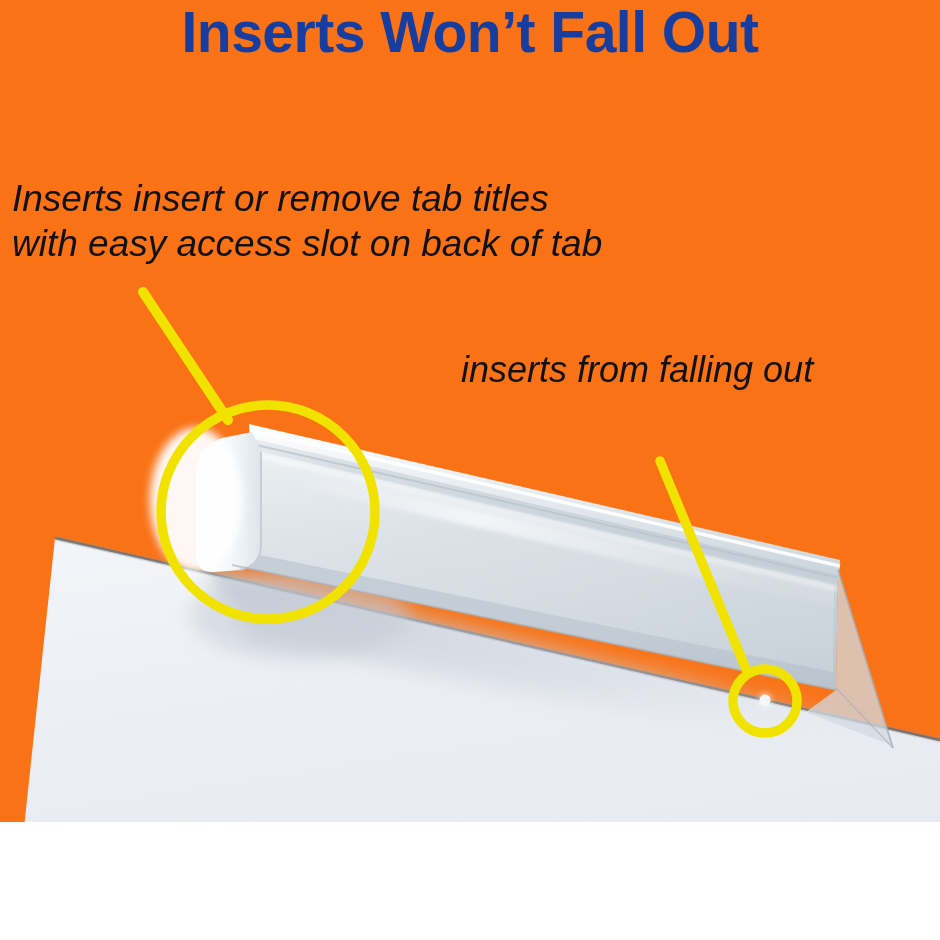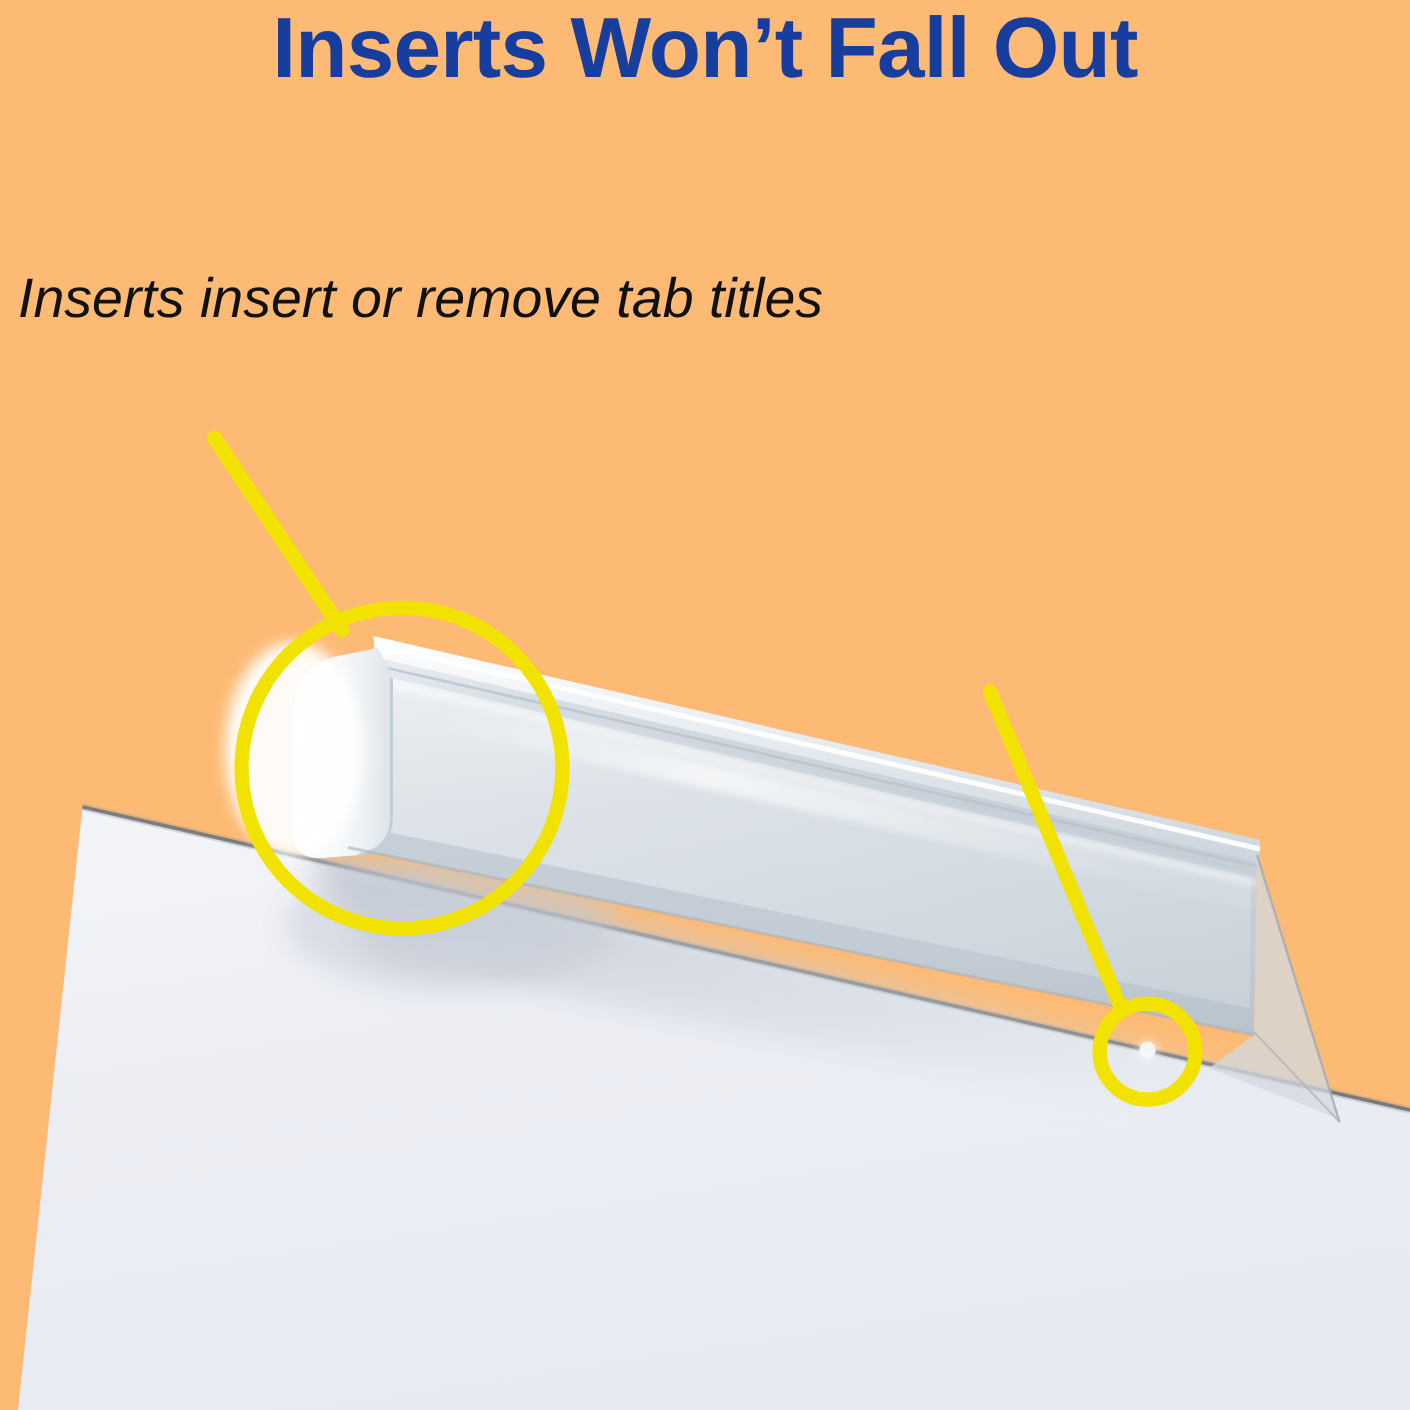--- a/index.html
+++ b/index.html
@@ -7,22 +7,22 @@
     margin: 0;
     padding: 0;
     background: #ffffff;
   }
   body {
     font-family: "Liberation Sans", sans-serif;
   }
   #stage {
     position: relative;
     width: 940px;
-    height: 940px;
-    background: #fdba74;
+    height: 822px;
+    background: #f97316;
     overflow: hidden;
   }
   #art {
     position: absolute;
     left: 0;
     top: 0;
     width: 940px;
     height: 940px;
   }
   .headline {
@@ -166,18 +166,20 @@
       <path d="M660,461 L746,669" stroke-width="9.5"></path>
 
       <circle cx="765" cy="701" r="32" stroke-width="9.5"></circle>
     </g>
   </svg>
 
   <div class="headline">Inserts Won’t Fall Out</div>
 
   <div class="callout" id="callout-left">
     <span class="line">Inserts insert or remove tab titles</span>
+    <span class="line">with easy access slot on back of tab</span>
   </div>
 
   <div class="callout" id="callout-right">
+    <span class="line">inserts from falling out</span>
   </div>
 
 </div>
 
 </body></html>

